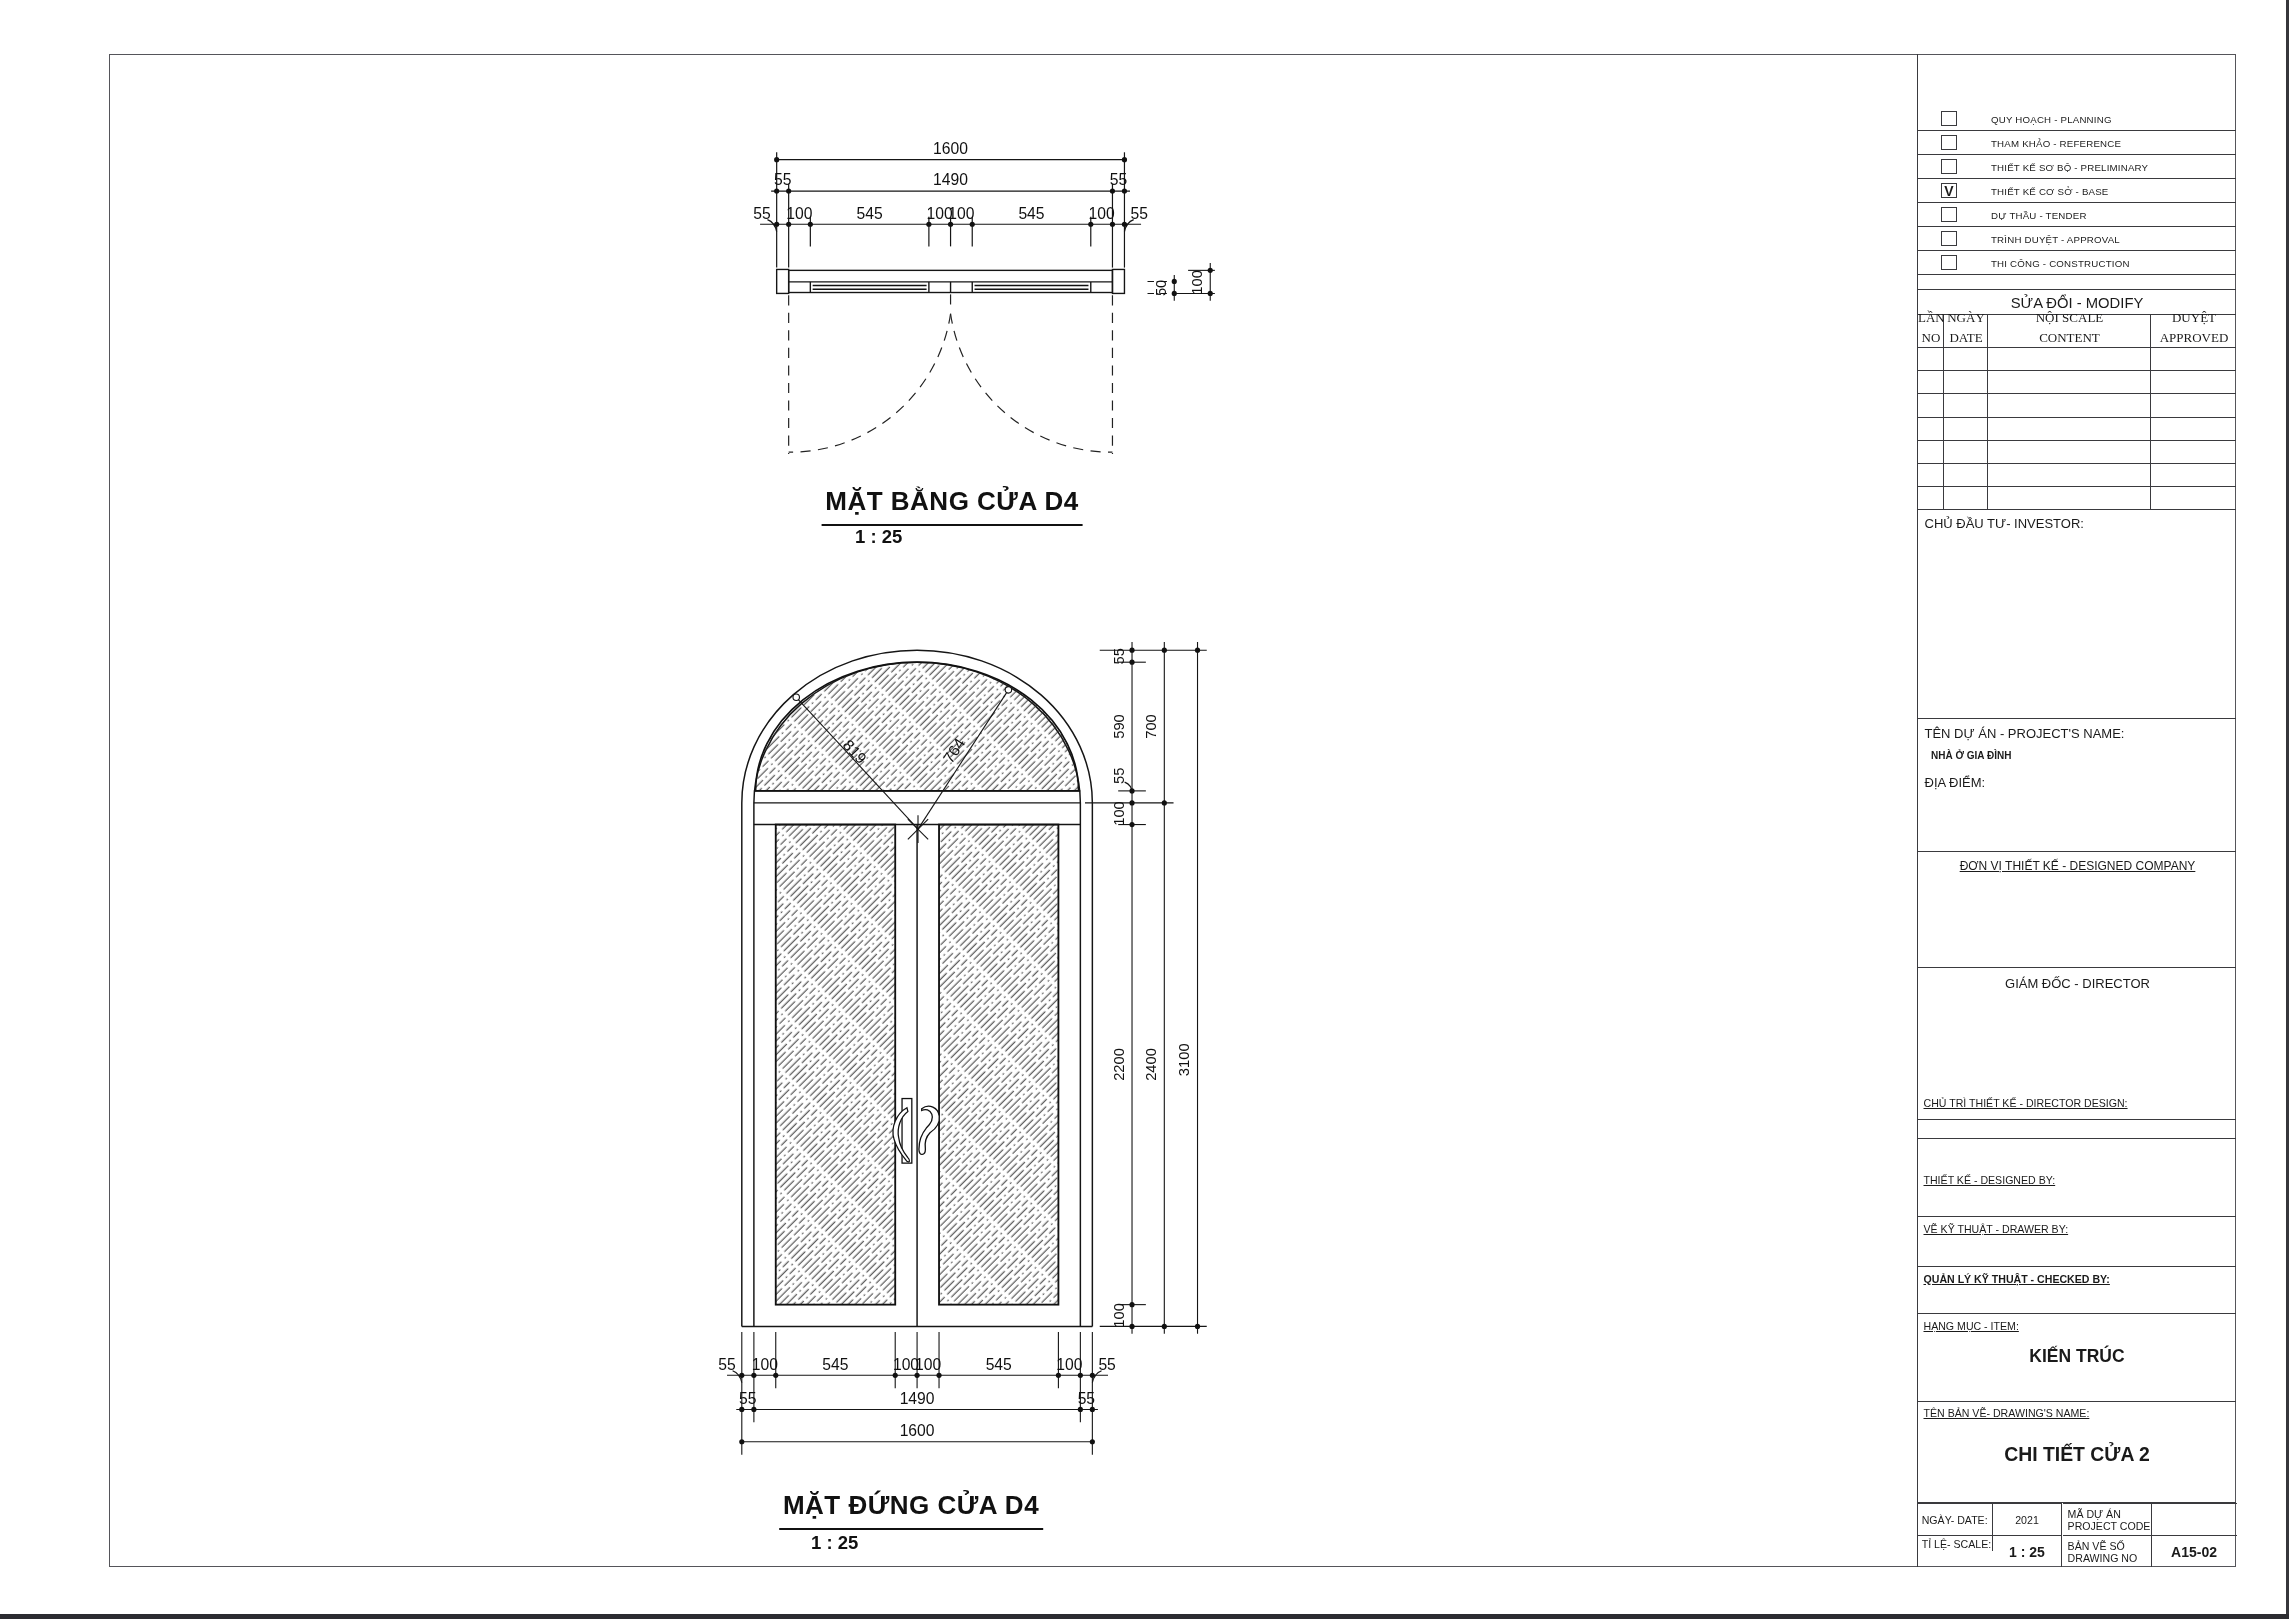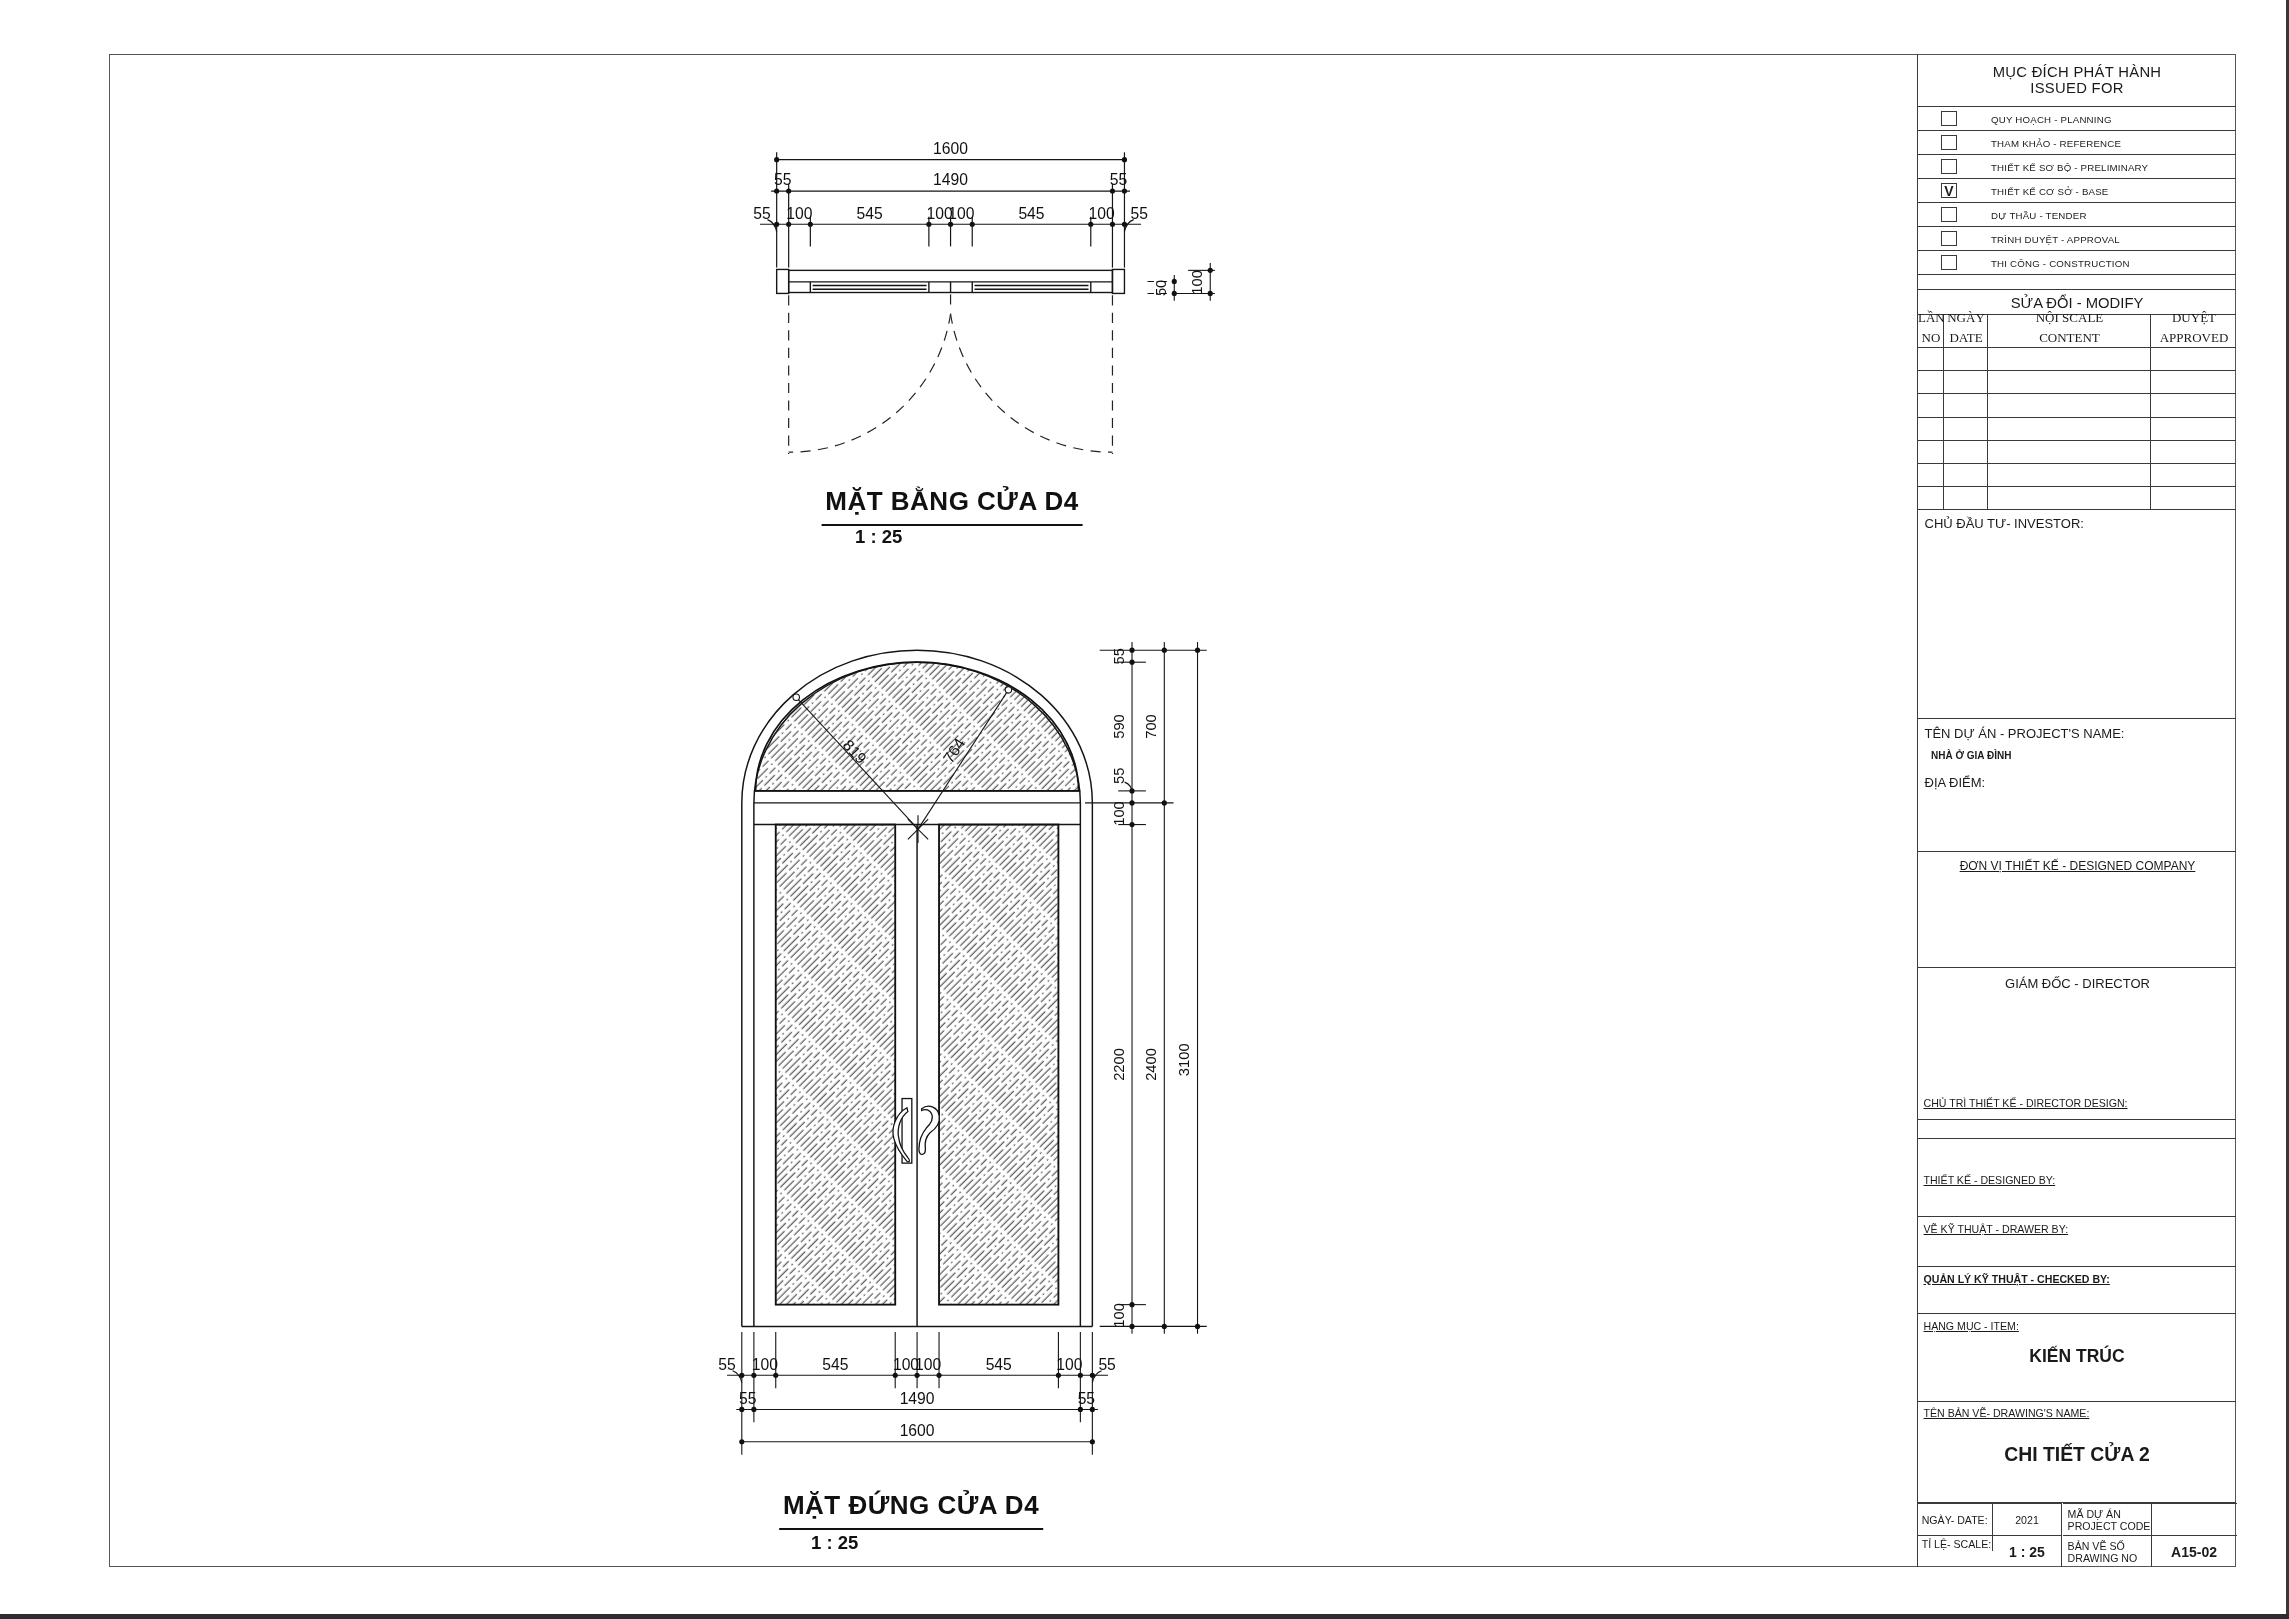--- a/index.html
+++ b/index.html
@@ -300,24 +300,20 @@
     <text x="431.5" y="866">55</text>
     <text x="248" y="901">1600</text>
   </g>
 </svg>
 
 <div class="view-title" style="left:911px; top:1490px;">MẶT ĐỨNG CỬA D4</div>
 <div class="view-scale" style="left:811px; top:1532px;">1 : 25</div>
 
 <div class="abs" id="title-block">
 
-  <div class="tb-row tb-center issued-header">
-    <div>MỤC ĐÍCH PHÁT HÀNH</div>
-    <div>ISSUED FOR</div>
-  </div>
 
   <div class="cb-row" style="top:53px">
     <span class="cb-box"></span>
     <span class="cb-label">QUY HOẠCH - PLANNING</span>
   </div>
   <div class="cb-row" style="top:77px">
     <span class="cb-box"></span>
     <span class="cb-label">THAM KHẢO  -  REFERENCE</span>
   </div>
   <div class="cb-row" style="top:101px">

